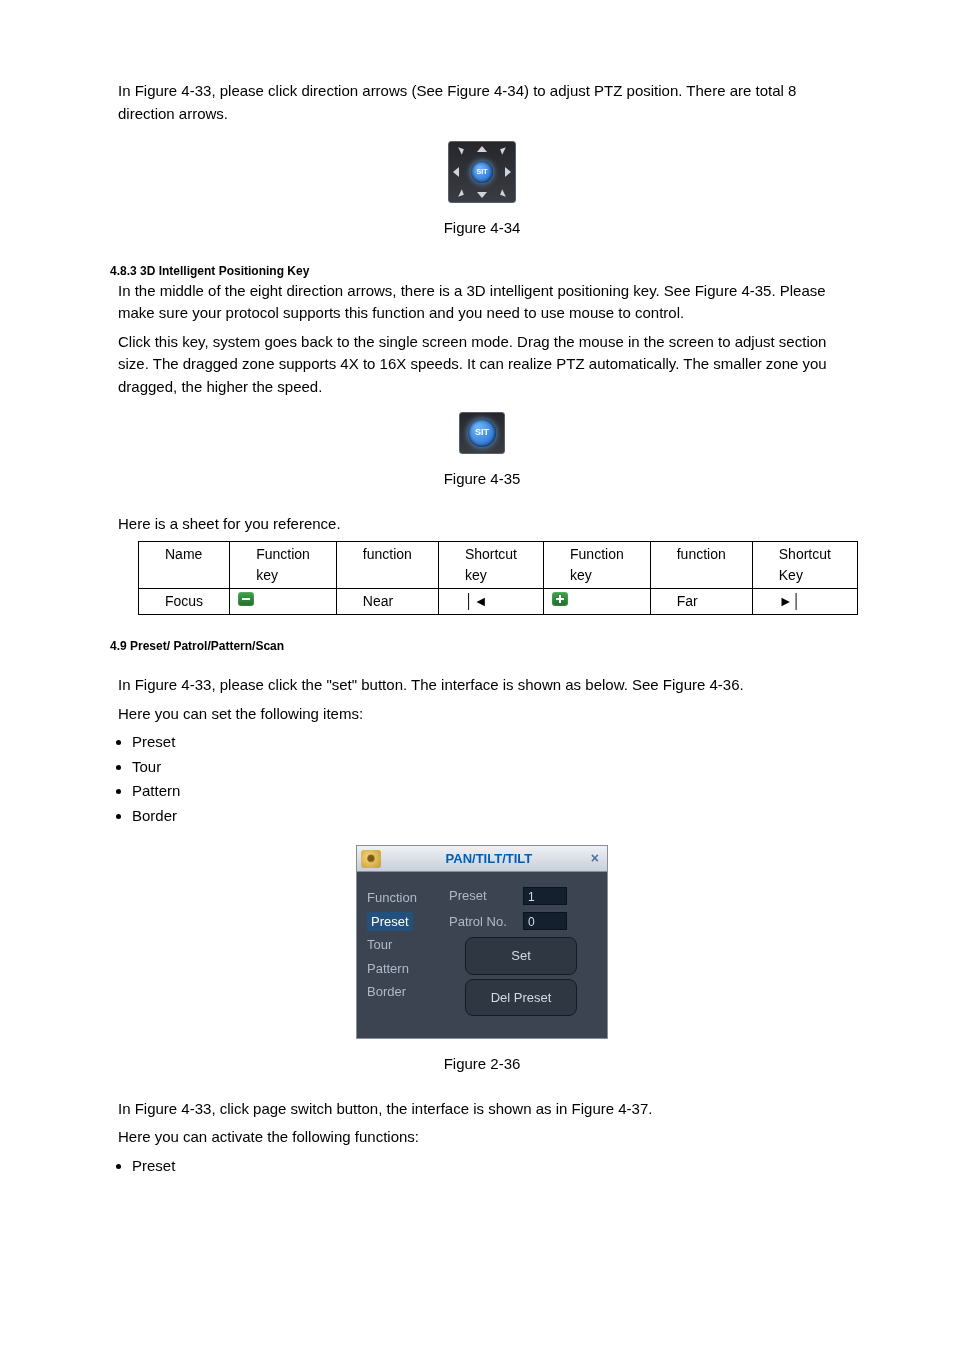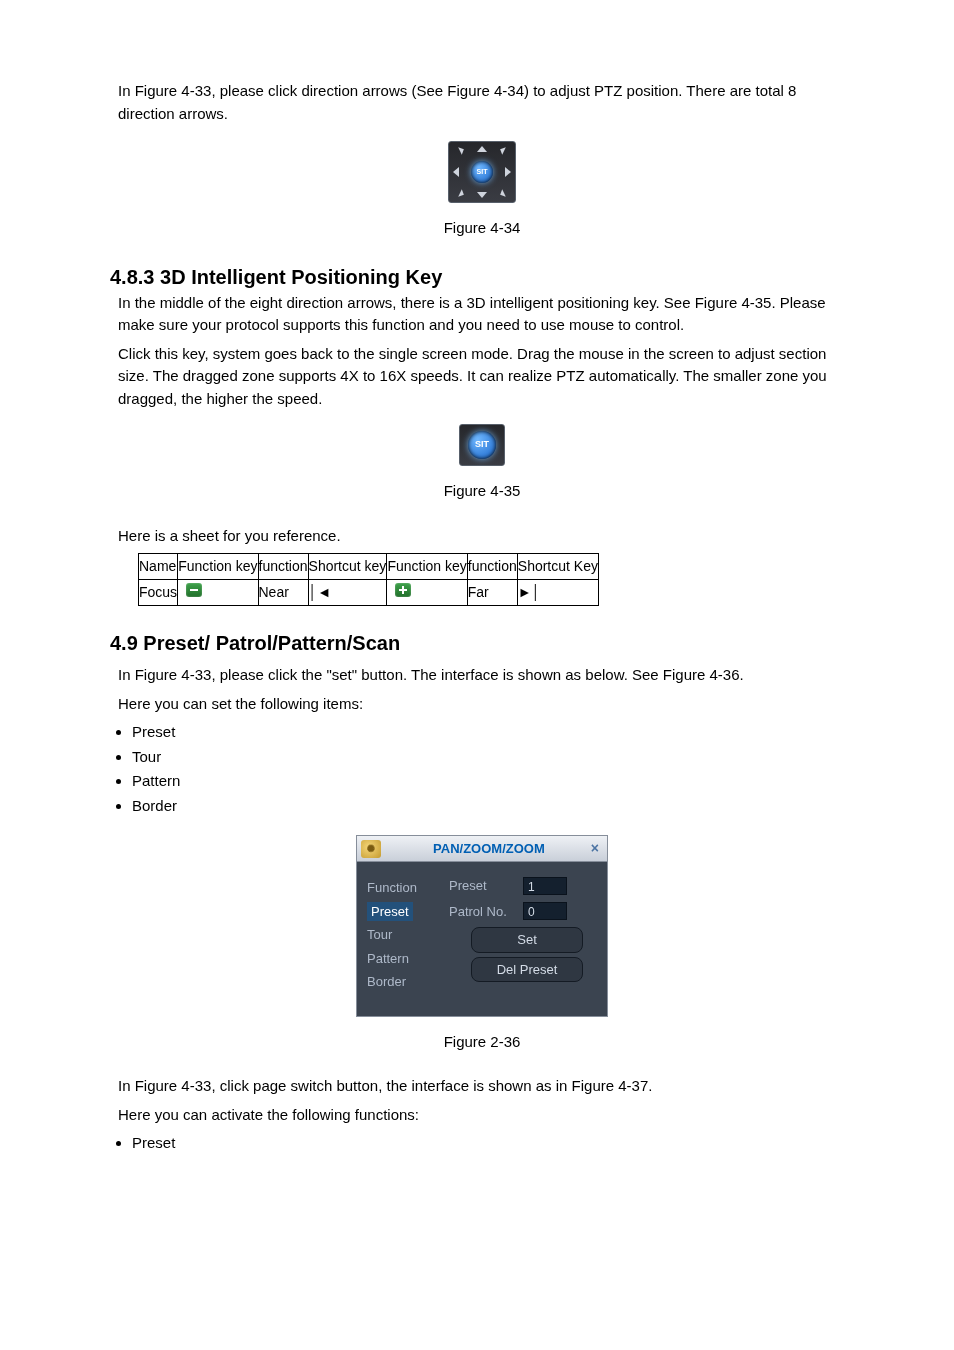--- a/index.html
+++ b/index.html
@@ -6,22 +6,22 @@
     font-family: Arial, Helvetica, sans-serif;
     font-size: 15px;
     color: #000;
     background: #fff;
     margin: 0;
     padding: 80px 100px 60px 110px;
     line-height: 1.5;
   }
   .para { margin: 0 0 6px 8px; }
   .fig-caption { text-align: center; margin: 14px 0 22px 0; }
-  .section-title { font-weight: bold; font-size: 20px; margin-top: 14px; }
-  .subsection-title { font-weight: bold; font-size: 20px; margin-top: 22px; margin-bottom: 6px; }
+  .section-title { font-weight: bold; font-size: 12px; margin-top: 14px; }
+  .subsection-title { font-weight: bold; font-size: 12px; margin-top: 22px; margin-bottom: 19px; }
 
   
   .dpad-outer {
     width: 66px; height: 60px;
     margin: 16px auto 6px auto;
     background: linear-gradient(#26272b,#3a3c43);
     border: 1px solid #58606b;
     border-radius: 3px;
     position: relative;
     display: flex; align-items: center; justify-content: center;
@@ -60,21 +60,21 @@
   }
 
   
   table.ref {
     border-collapse: collapse;
     margin: 4px 0 4px 28px;
     font-size: 14px;
   }
   table.ref td, table.ref th {
     border: 1px solid #000;
-    padding: 2px 0;
+    padding: 2px 26px;
     text-align: left;
     vertical-align: top;
   }
   table.ref .icon-cell { padding: 2px 8px; }
   .pm {
     display:inline-block; width:16px; height:14px; border-radius:3px;
     background: linear-gradient(#3fa24b,#1f6e29);
     box-shadow: inset 0 0 2px rgba(255,255,255,.4);
     position: relative;
   }
@@ -118,24 +118,24 @@
   .ptz-left div { padding: 2px 0; }
   .ptz-left .sel { background:#23517b; color:#fff; display:inline-block; padding:0 4px; }
   .ptz-right { flex:1; }
   .ptz-row { display:flex; align-items:center; margin-bottom:6px; }
   .ptz-row .lbl { width:74px; color:#aeb9c9; }
   .ptz-row .inp {
     background:#14202e; color:#d3dbe6; border:1px solid #0a121c;
     font-size:12px; padding:0 4px; height:16px;
   }
   .ptz-btn {
-    display:block; width:110px; margin:4px 0 0 22px;
+    display:block; width:110px; margin:4px 0 0 16px;
     text-align:center; color:#d3dbe6;
     background:#2f3742; border:1px solid #141b24; border-radius:8px;
-    padding:2px 0; font-size:13px;
+    padding:8px 0; font-size:13px;
   }
 </style>
 </head>
 <body>
 
 <p class="para">In Figure 4-33, please click direction arrows (See Figure 4-34) to adjust PTZ position. There are total 8 direction arrows.</p>
 
 <div class="dpad-outer">
   <div class="dpad-arrow a-up"></div>
   <div class="dpad-arrow a-down"></div>
@@ -188,21 +188,21 @@
 <ul class="bullets">
   <li>Preset</li>
   <li>Tour</li>
   <li>Pattern</li>
   <li>Border</li>
 </ul>
 
 <div class="ptz-dialog">
   <div class="ptz-title">
     <span class="logo">✺</span>
-    <span class="ttxt">PAN/ZOOM/ZOOM</span>
+    <span class="ttxt">PAN/TILT/TILT</span>
     <span class="close">×</span>
   </div>
   <div class="ptz-body">
     <div class="ptz-left">
       <div>Function</div>
       <div><span class="sel">Preset</span></div>
       <div>Tour</div>
       <div>Pattern</div>
       <div>Border</div>
     </div>

